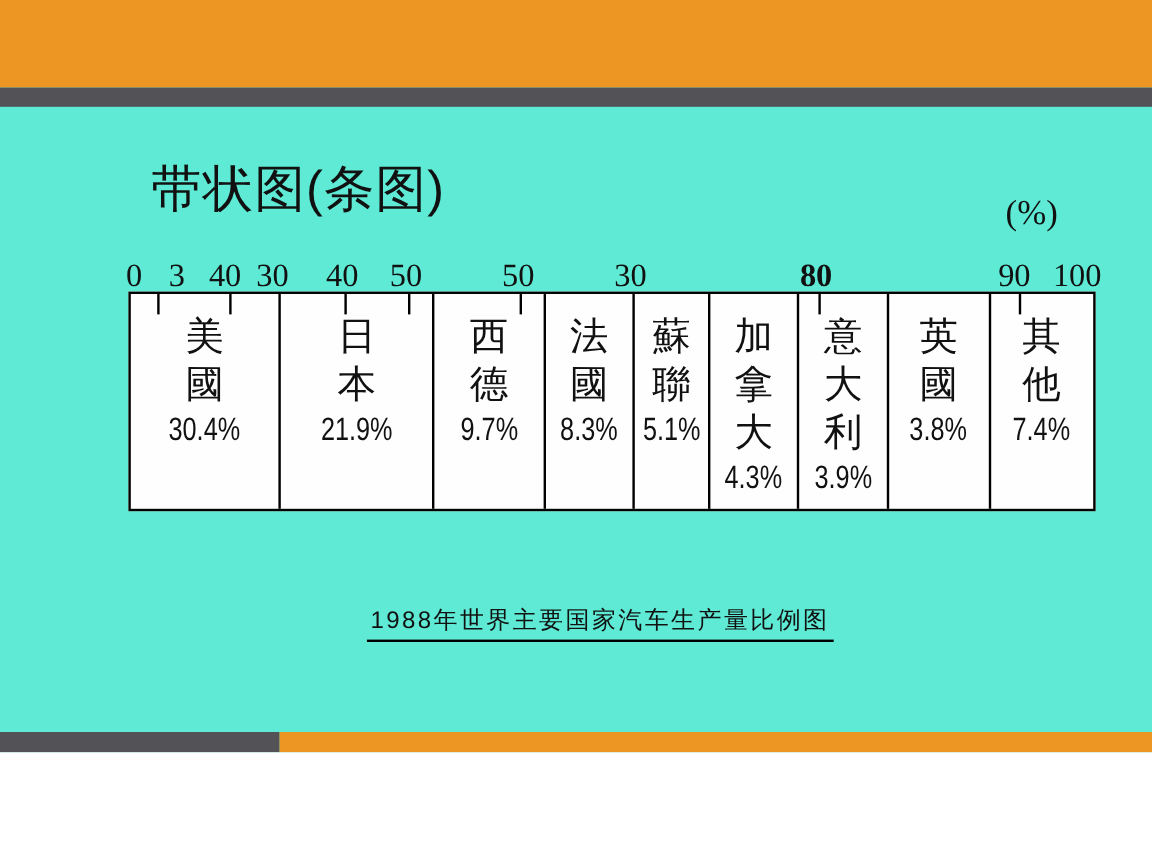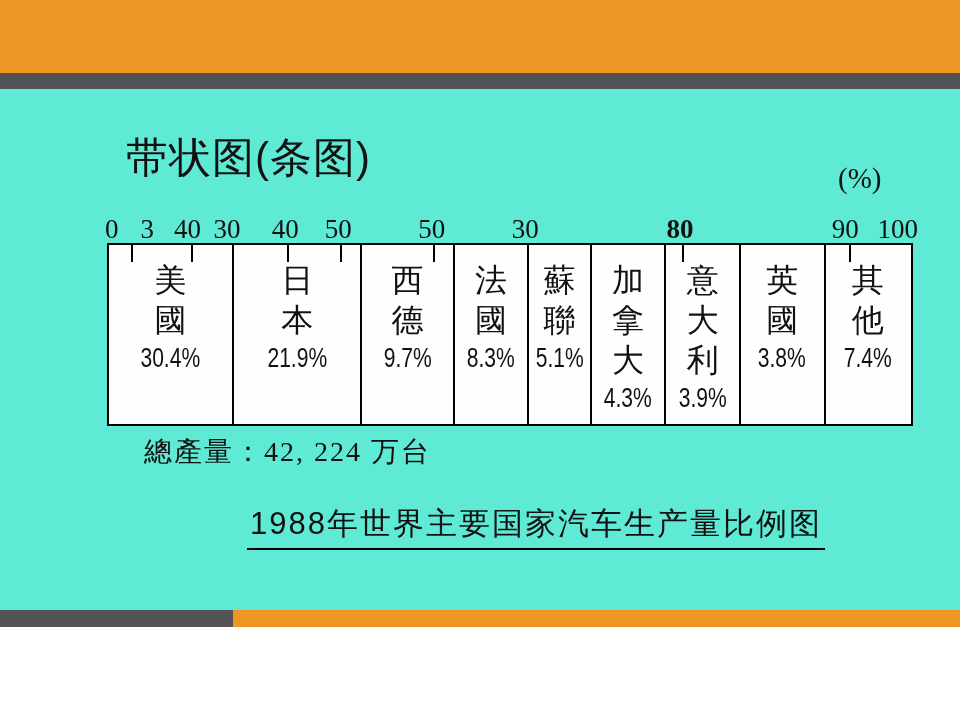--- a/index.html
+++ b/index.html
@@ -12,22 +12,22 @@
   .top-gray{position:absolute;left:0;top:73px;width:960px;height:16px;}
   
   .bottom-gray{position:absolute;left:0;bottom:0;width:233px;height:17px;}
   .bottom-orange{position:absolute;left:233px;right:0;bottom:0;height:17px;}
   
   .title{position:absolute;left:126px;top:134px;font-size:42px;line-height:48px;letter-spacing:1px;}
   .unit{position:absolute;left:838px;top:162px;font-size:29px;font-family:"Liberation Serif",serif;}
   .total{position:absolute;left:144px;top:433px;font-size:28px;letter-spacing:2px;font-family:"Liberation Serif",serif;}
   .caption{
     position:absolute;top:503px;left:500px;transform:translateX(-50%);
-    font-size:31px;letter-spacing:2px;white-space:nowrap;
-    border-bottom:2px solid #000;padding:0 3px 3px;margin-left:36px;
+    font-size:20px;letter-spacing:2px;white-space:nowrap;
+    border-bottom:2px solid #000;padding:0 3px 3px;
   }
   
   .chart{position:absolute;left:107px;top:215px;width:806px;}
   .axis{position:relative;height:28px;}
   .tick-label{
     position:absolute;bottom:0;transform:translateX(-50%);
     font-family:"Liberation Serif",serif;font-size:27px;line-height:1;white-space:nowrap;
   }
   .band{
     position:relative;display:flex;flex-wrap:nowrap;height:183px;
@@ -126,21 +126,20 @@
           <div class="seg-value">3.8%</div>
         </div>
         <div class="segment" style="width: 10.55%;">
           <div class="seg-name">其
 他</div>
           <div class="seg-value">7.4%</div>
         </div>
       </div>
   </div>
 
-  <div class="total">總產量：42, 224 万台</div>
   <div class="caption">1988年世界主要国家汽车生产量比例图</div>
 
   <div class="dots" id="dots">
       <div class="dot" style="background: rgb(143, 157, 62);"></div>
       <div class="dot" style="background: rgb(180, 78, 124);"></div>
       <div class="dot" style="background: rgb(233, 162, 60);"></div>
       <div class="dot" style="background: rgb(93, 74, 93);"></div>
     </div>
   <div class="pagenum">30</div>
 

